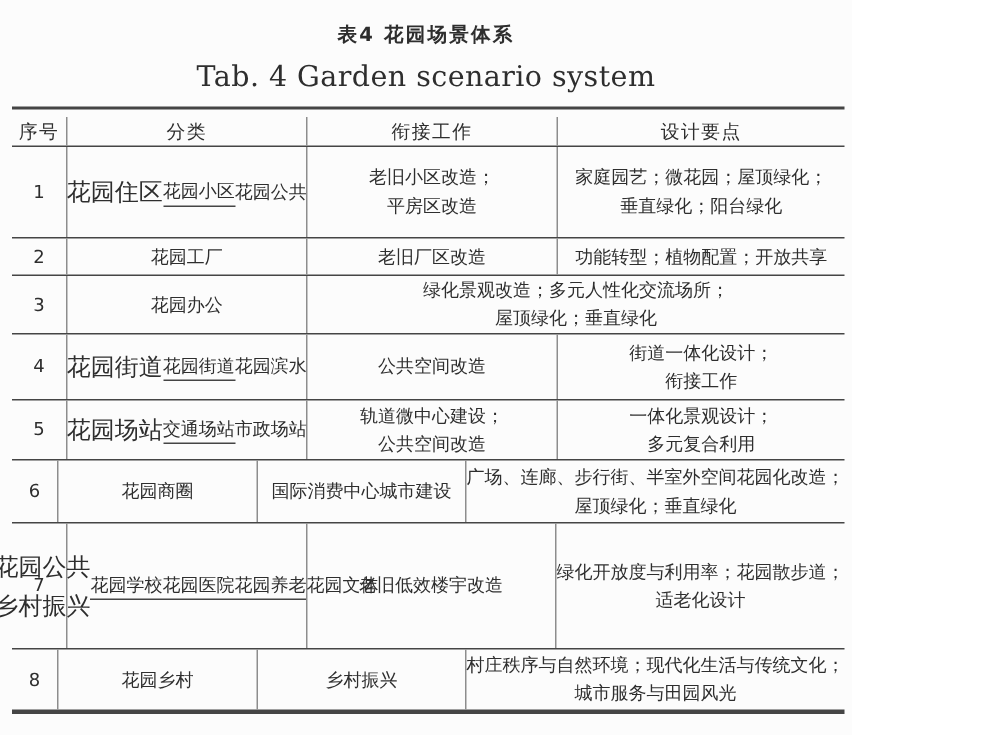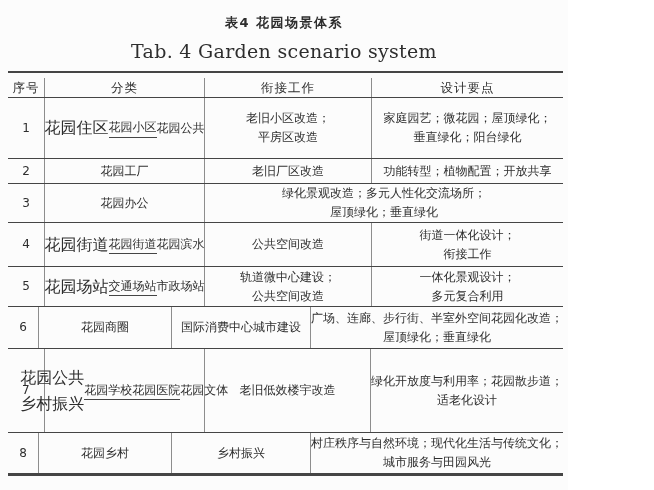--- a/index.html
+++ b/index.html
@@ -198,20 +198,21 @@
     <div class="row h84">
       <div class="c c1">7</div>
       <div class="c c2 split">
         <div class="main">
           <div class="line">花园公共</div>
           <div class="line">乡村振兴</div>
         </div>
         <div class="subs">
           <div class="sub line">花园学校</div>
           <div class="sub line">花园医院</div>
+          <div class="sub line">花园养老</div>
           <div class="sub line">花园文体</div>
         </div>
       </div>
       <div class="c c3">
         <div class="line">老旧低效楼宇改造</div>
       </div>
       <div class="c c4">
         <div class="line">绿化开放度与利用率；花园散步道；</div>
         <div class="line">适老化设计</div>
       </div>

